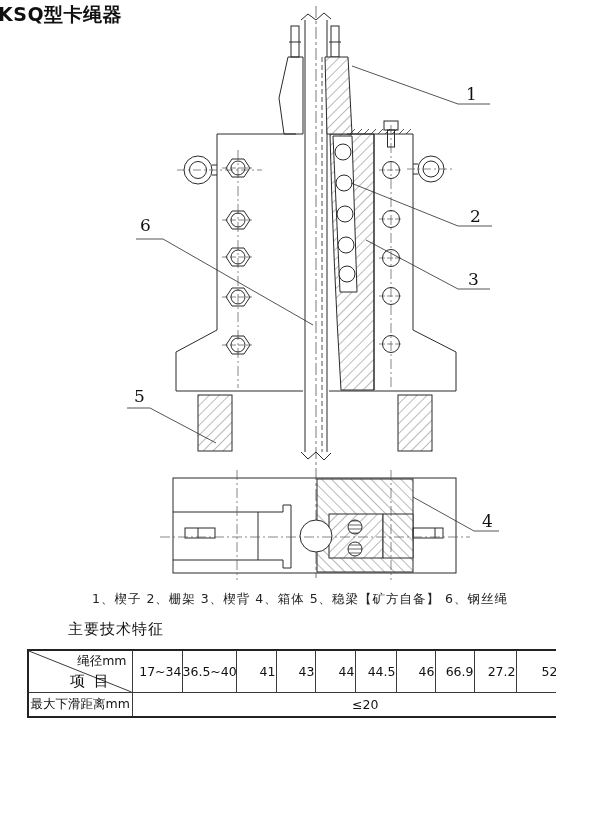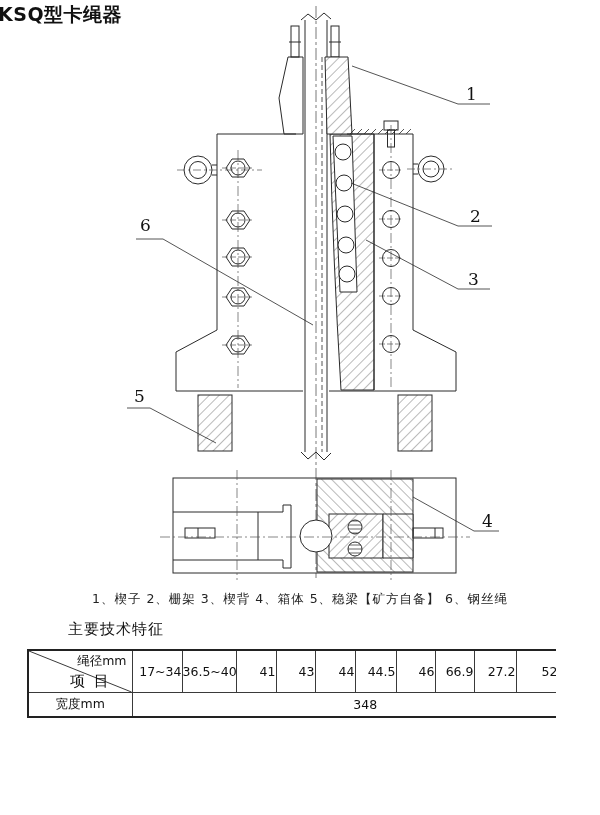--- a/index.html
+++ b/index.html
@@ -260,19 +260,19 @@
       <th>43</th>
       <th>44</th>
       <th>44.5</th>
       <th>46</th>
       <th>66.9</th>
       <th>27.2</th>
       <th>52</th>
       <th>54</th>
     </tr>
     <tr>
-      <td>宽度mm</td>
-      <td colspan="11">348</td>
+      <td>最大下滑距离mm</td>
+      <td colspan="11">≤20</td>
     </tr>
   </tbody>
     </table>
 
 </div>
 
 </body></html>

